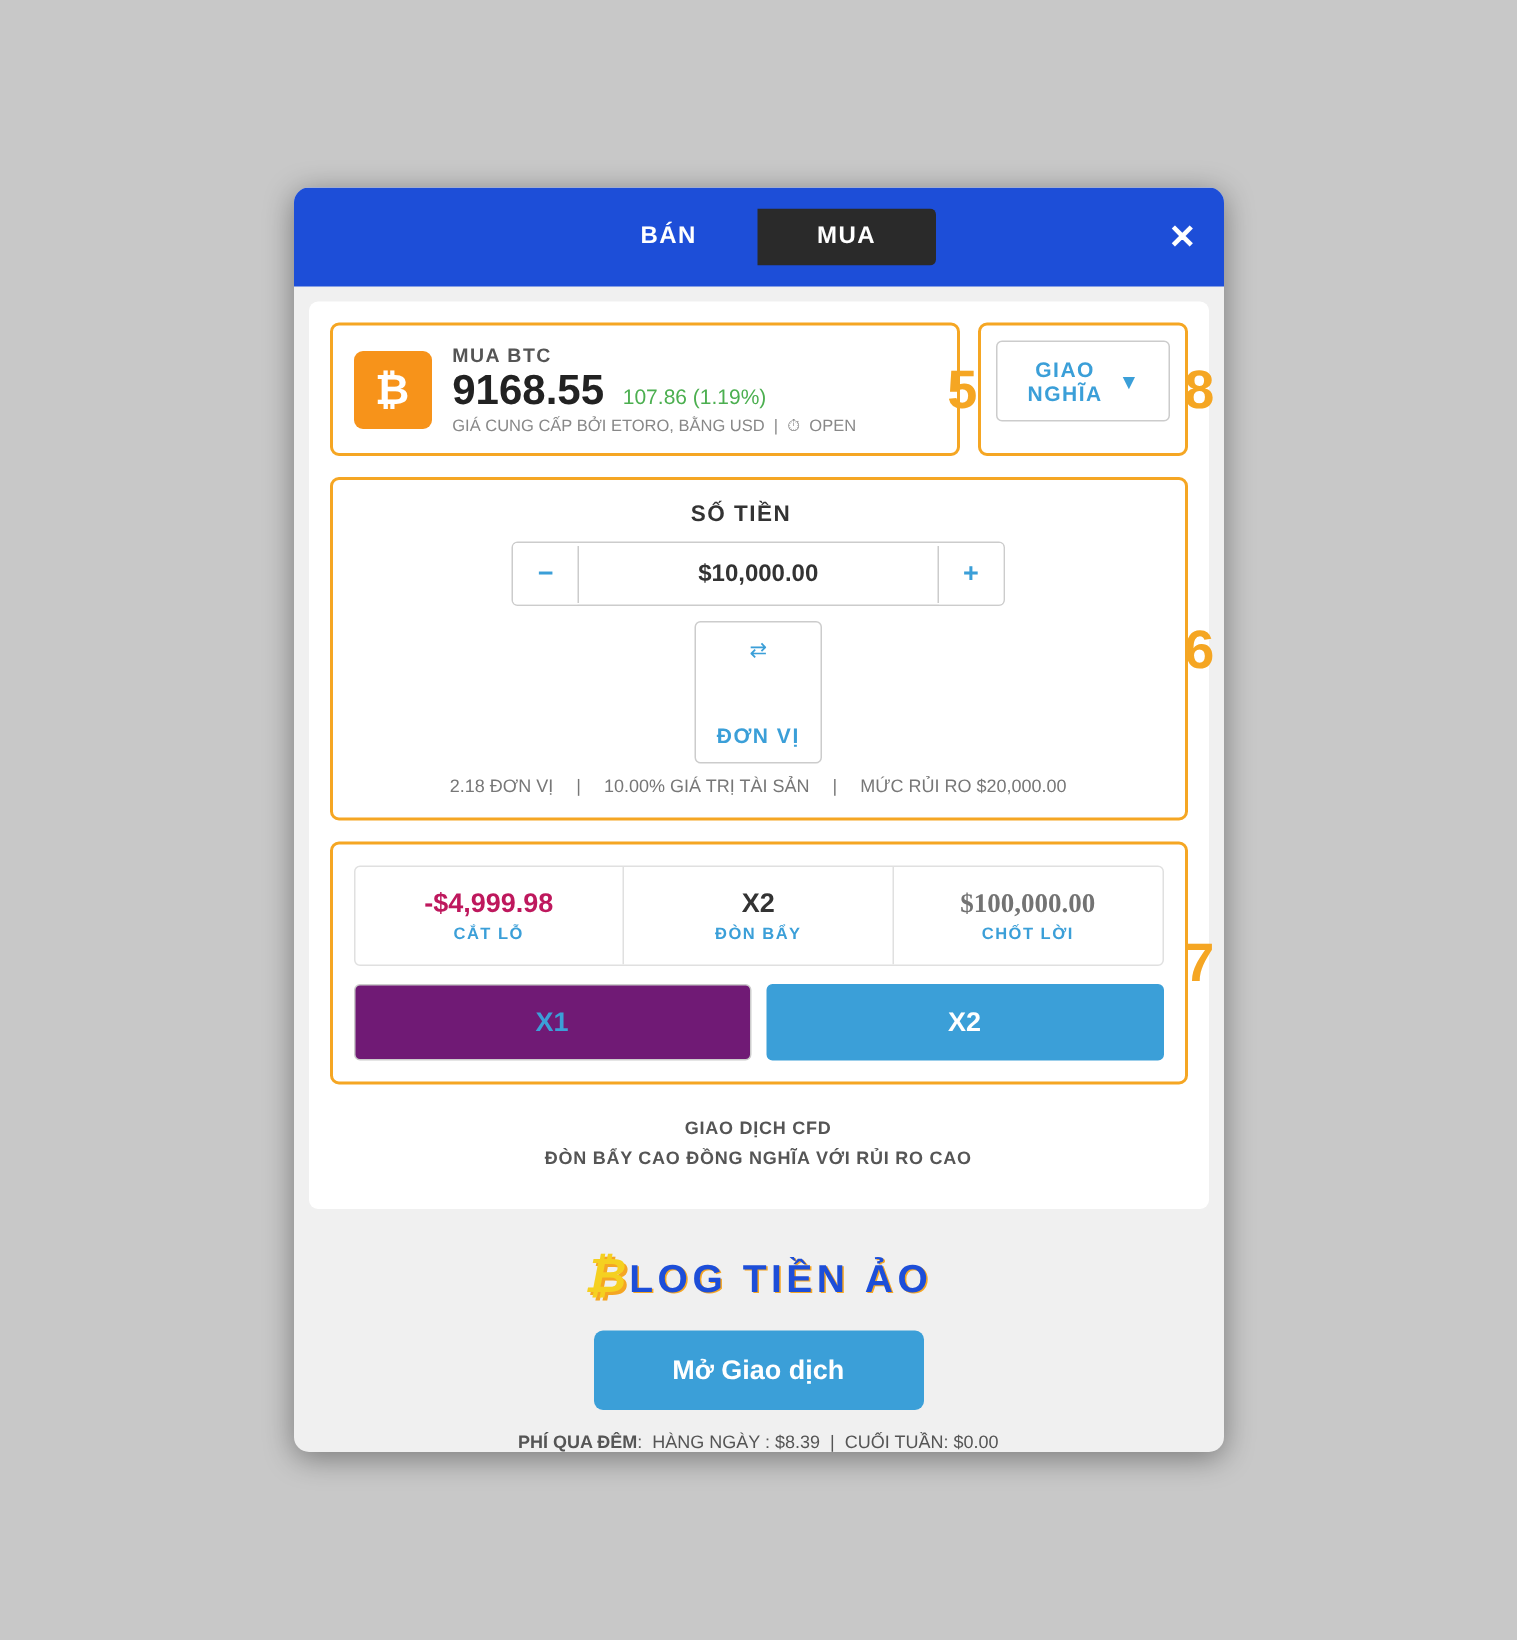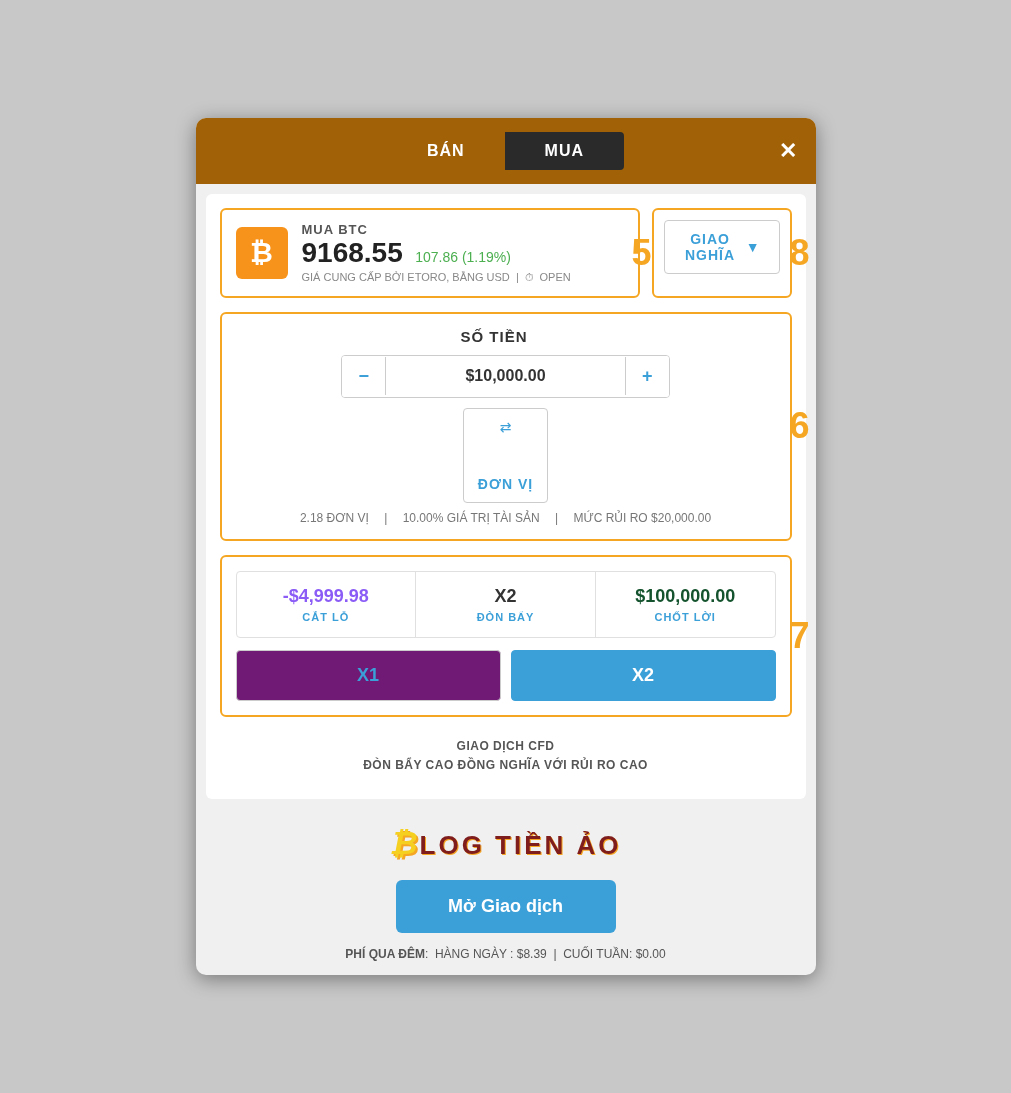--- a/index.html
+++ b/index.html
@@ -13,21 +13,21 @@
     }
     .modal {
       width: 620px;
       background: #f0f0f0;
       border-radius: 10px;
       overflow: hidden;
       box-shadow: 0 4px 20px rgba(0,0,0,0.4);
     }
     
     .modal-header {
-      background: #a16207;
+      background: #1d4ed8;
       display: flex;
       align-items: center;
       justify-content: center;
       padding: 14px 20px;
       position: relative;
     }
     .tab-group {
       display: flex;
       border-radius: 4px;
       overflow: hidden;
@@ -280,23 +280,23 @@
       font-size: 18px;
       font-weight: bold;
       margin-bottom: 4px;
     }
     .trade-cell-label {
       font-size: 11px;
       color: #3b9fd8;
       letter-spacing: 1px;
       font-weight: bold;
     }
-    .red { color: #8b5cf6; }
+    .red { color: #be185d; }
     .dark { color: #333; }
-    .green { color: #14532d; }
+    .green { color: #737373; font-family: Liberation Serif, serif; }
 
     .leverage-row {
       display: flex;
       gap: 10px;
     }
     .lev-btn {
       flex: 1;
       padding: 14px;
       text-align: center;
       font-size: 18px;
@@ -344,21 +344,21 @@
       font-weight: bold;
       letter-spacing: 2px;
     }
     .blog-logo .btc-b {
       color: #f5d020;
       font-size: 32px;
       text-shadow: 2px 2px 0 #f5a623;
       font-style: italic;
     }
     .blog-logo .blog-text {
-      color: #7f1d1d;
+      color: #1d4ed8;
       text-shadow: 1px 1px 0 #f5a623;
       letter-spacing: 3px;
     }
 
     
     .open-trade-btn {
       display: block;
       width: 220px;
       margin: 10px auto 14px;
       padding: 16px 0;
@@ -370,21 +370,21 @@
       border-radius: 6px;
       cursor: pointer;
       text-align: center;
     }
 
     
     .fee-info {
       text-align: center;
       font-size: 12px;
       color: #555;
-      padding-bottom: 14px;
+      padding-bottom: 0;
     }
     .fee-info strong { font-weight: bold; }
   </style>
 </head>
 <body>
 
 <div class="modal">
 
   <div class="modal-header">
     <div class="tab-group">

